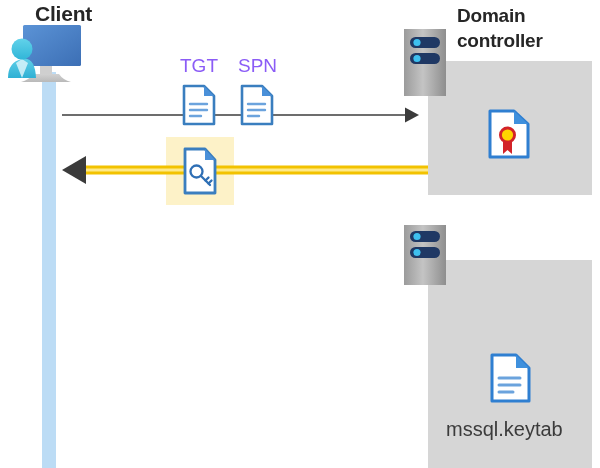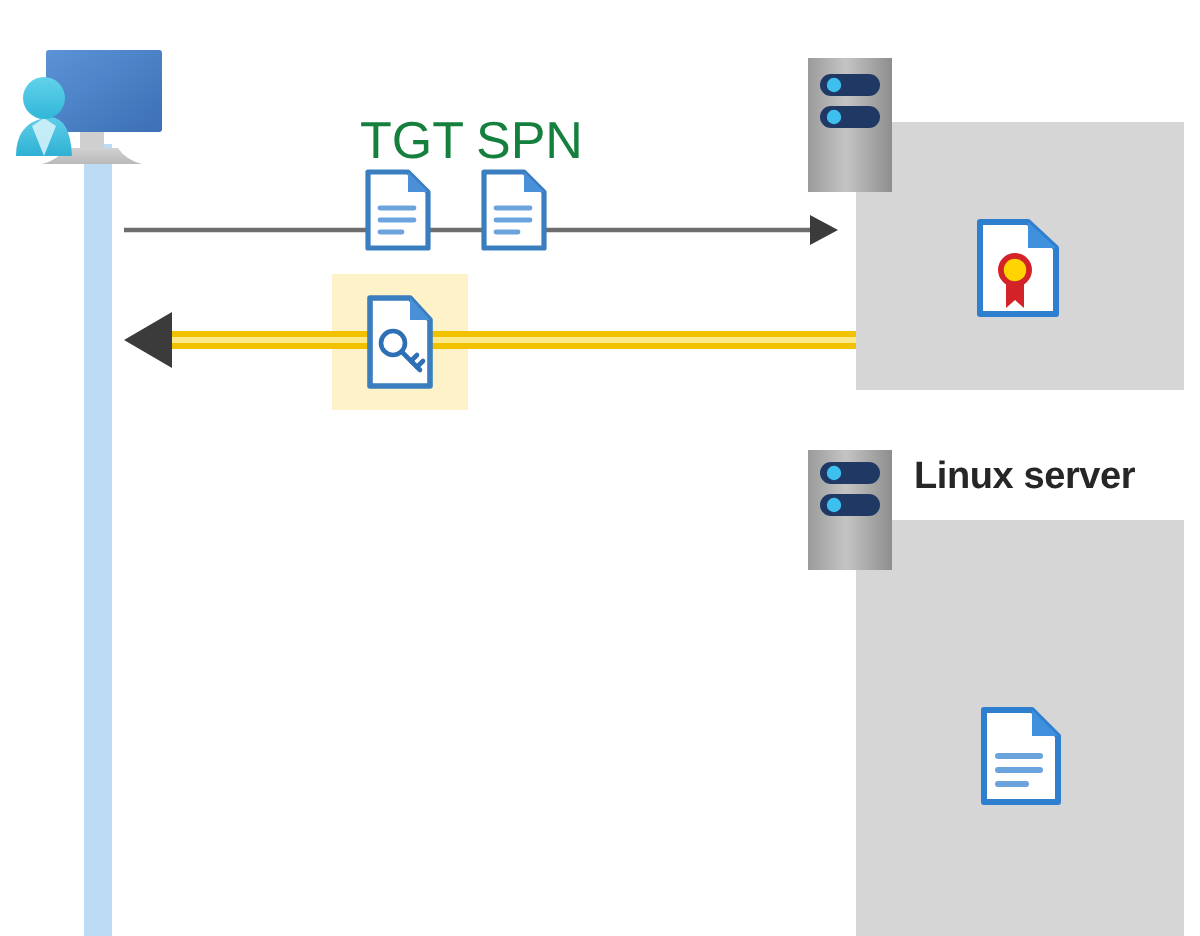--- a/index.html
+++ b/index.html
@@ -26,21 +26,21 @@
     font-weight:bold;
     color:#262626;
     letter-spacing:-0.2px;
     white-space:pre-line;
   }
   .title-client{left:35px;top:2px;font-size:21px;}
   .title-dc{left:457px;top:3px;font-size:19px;line-height:25px;}
   .title-linux{left:457px;top:228px;font-size:19px;}
 
   
-  .lbl{color:#15803d;font-size:26px;}
+  .lbl{color:#8b5cf6;font-size:19px;}
   .lbl-tgt{left:180px;top:55px;}
   .lbl-spn{left:238px;top:55px;text-align:center;}
   .lbl-keytab{left:446px;top:418px;font-size:20px;color:#3b3b3b;}
 
   
   .panel{background:#d6d6d6;}
   .panel-dc{left:428px;top:61px;width:164px;height:134px;}
   .panel-linux{left:428px;top:260px;width:164px;height:208px;}
 
   
@@ -72,20 +72,21 @@
       <polygon points="405,107.5 419,115 405,122.5" fill="#3b3b3b"></polygon>
     </g>
 
     <g>
       <line x1="85" y1="170" x2="428" y2="170" stroke="#f2c200" stroke-width="9"></line>
       <line x1="85" y1="170" x2="428" y2="170" stroke="#fde98a" stroke-width="3"></line>
       <polygon points="86,156 62,170 86,184" fill="#3b3b3b"></polygon>
     </g>
   </svg>
 
+  <div class="abs title title-client">Client</div>
 
   <div class="icon" style="left:6px;top:22px;width:92px;height:62px;">
     <svg width="92" height="62" viewBox="0 0 92 62">
       <defs>
         <linearGradient id="monGrad" x1="0" y1="0" x2="1" y2="1">
           <stop offset="0%" stop-color="#5b93d6"></stop>
           <stop offset="100%" stop-color="#3c6fb5"></stop>
         </linearGradient>
         <linearGradient id="standGrad" x1="0" y1="0" x2="0" y2="1">
           <stop offset="0%" stop-color="#e9e9e9"></stop>
@@ -147,20 +148,22 @@
       <path d="M22 2 l10 11 h-10 z" fill="#4a90d9"></path>
       <g fill="none" stroke="#2f6fb5" stroke-width="2.3" stroke-linecap="round" stroke-linejoin="round">
         <circle cx="13.5" cy="24.5" r="6"></circle>
         <path d="M18 29 l9 9"></path>
         <path d="M22.5 33.5 l3 -3"></path>
         <path d="M25.5 36.5 l3 -3"></path>
       </g>
     </svg>
   </div>
 
+  <div class="abs title title-dc">Domain
+controller</div>
 
   <div class="icon" style="left:404px;top:29px;width:42px;height:67px;">
     <svg width="42" height="67" viewBox="0 0 42 67">
       <defs>
         <linearGradient id="srvGradA" x1="0" y1="0" x2="1" y2="0">
           <stop offset="0%" stop-color="#9b9b9b"></stop>
           <stop offset="45%" stop-color="#c4c4c4"></stop>
           <stop offset="100%" stop-color="#8e8e8e"></stop>
         </linearGradient>
       </defs>
@@ -177,21 +180,20 @@
       <path d="M3 3 h24 l14 13 v33 h-38 z" fill="#ffffff" stroke="#2f7fd1" stroke-width="3" stroke-linejoin="round"></path>
       <path d="M27 3 l14 13 h-14 z" fill="#3f90dd"></path>
 
       <path d="M16 30 l0 16 l4.5 -4 l4.5 4 l0 -16 z" fill="#d32328"></path>
 
       <circle cx="20.5" cy="27" r="8.5" fill="#d32328"></circle>
       <circle cx="20.5" cy="27" r="5.6" fill="#ffd400"></circle>
     </svg>
   </div>
 
-  <div class="abs title title-linux">Linux server</div>
 
   <div class="icon" style="left:404px;top:225px;width:42px;height:60px;">
     <svg width="42" height="60" viewBox="0 0 42 60">
       <defs>
         <linearGradient id="srvGradB" x1="0" y1="0" x2="1" y2="0">
           <stop offset="0%" stop-color="#9b9b9b"></stop>
           <stop offset="45%" stop-color="#c4c4c4"></stop>
           <stop offset="100%" stop-color="#8e8e8e"></stop>
         </linearGradient>
       </defs>
@@ -209,14 +211,15 @@
       <path d="M3 3 h24 l13 13 v33 h-37 z" fill="#ffffff" stroke="#2f7fd1" stroke-width="3" stroke-linejoin="round"></path>
       <path d="M27 3 l13 13 h-13 z" fill="#3f90dd"></path>
       <g stroke="#6ba3dd" stroke-width="3" stroke-linecap="round">
         <line x1="10" y1="26" x2="31" y2="26"></line>
         <line x1="10" y1="33" x2="31" y2="33"></line>
         <line x1="10" y1="40" x2="24" y2="40"></line>
       </g>
     </svg>
   </div>
 
+  <div class="abs lbl lbl-keytab">mssql.keytab</div>
 
 </div>
 
 </body></html>

